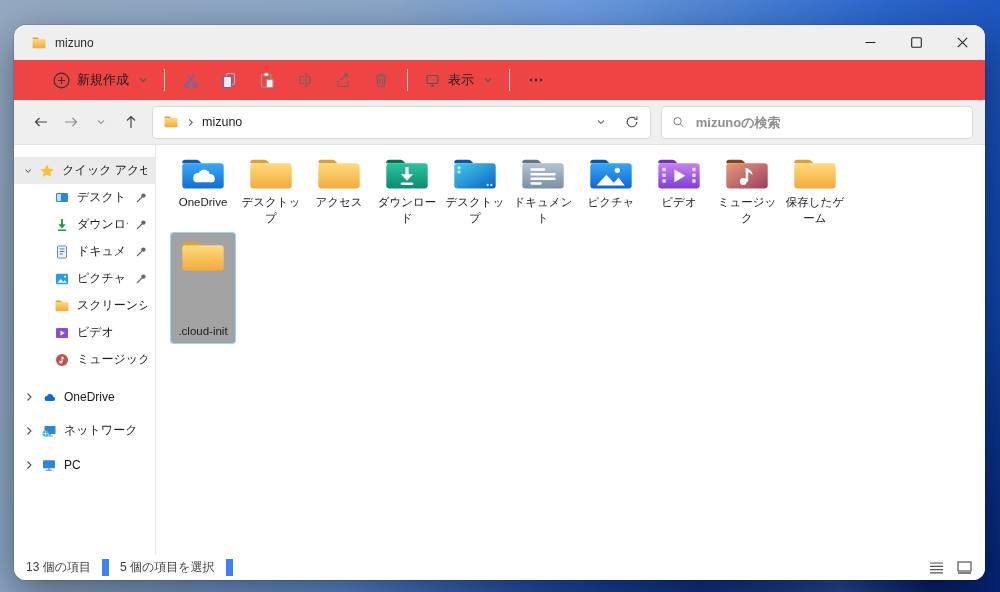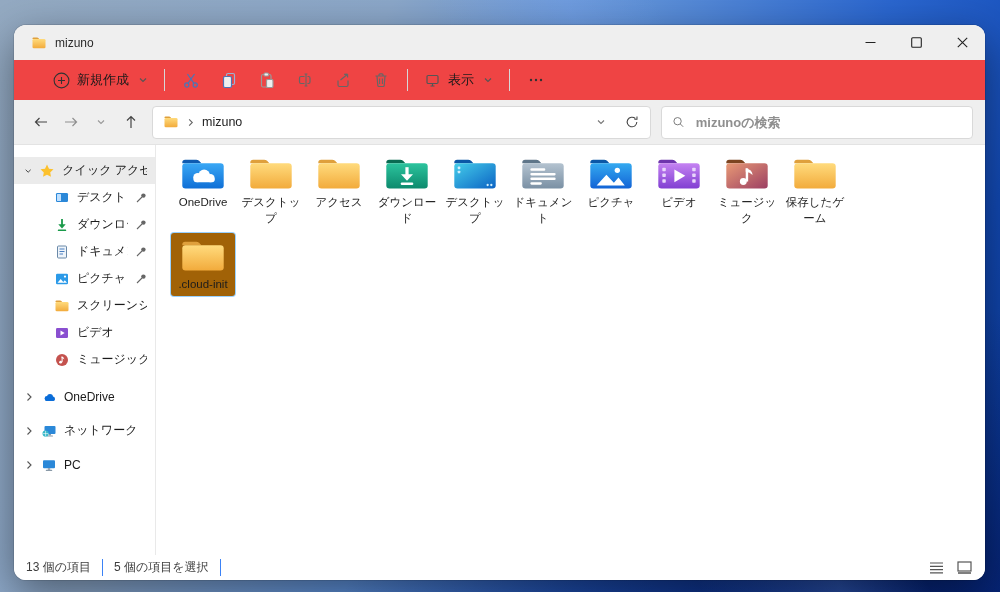--- a/index.html
+++ b/index.html
@@ -43,27 +43,27 @@
   .sidebar{width:141px;border-right:1px solid #e9e9e9;padding-top:12px;font-size:12px;color:#1a1a1a;flex:0 0 auto;}
   .srow{height:27px;display:flex;align-items:center;padding:0 8px 0 10px;gap:7px;}
   .srow.header{background:#ebebeb;}
   .srow.child{padding-left:40px;}
   .srow .lbl{white-space:nowrap;overflow:hidden;}
   .pin{margin-left:auto;flex:0 0 auto;}
   .drives{margin-top:10px;display:flex;flex-direction:column;gap:7px;}
   .content{flex:1;padding:6px 0 0 13px;min-width:0;}
   .filerow{display:flex;align-items:flex-start;}
   .file-item{width:64px;margin:0 2px;padding:4px 0 3px;border-radius:3px;display:flex;flex-direction:column;align-items:center;}
-  .file-item.selected{background:#a16207;box-shadow:0 0 0 1px #99d1ff;}
+  .file-item.selected{background:#a3a3a3;box-shadow:0 0 0 1px #99d1ff;gap:47px;}
   .ficon{width:46px;height:37px;flex:0 0 auto;}
   .flabel{font-size:11.5px;color:#1c1c1c;text-align:center;line-height:1.35;margin-top:3px;word-break:break-all;max-width:62px;}
   .filerow.second{margin-top:4px;}
   
   .statusbar{height:25px;display:flex;align-items:center;padding:0 10px 0 12px;font-size:12px;color:#3d3d3d;flex:0 0 auto;background:#fff;}
-  .st{padding:0 11px;border-right:1px solid #3b82f6;}
+  .st{padding:0 11px;border-right:7px solid #3b82f6;}
   .st:first-child{padding-left:0;}
   .stat-icons{margin-left:auto;display:flex;gap:6px;align-items:center;}
   .vbtn{width:22px;height:20px;display:flex;align-items:center;justify-content:center;border-radius:3px;}
   .micon{width:16px;height:16px;flex:0 0 auto;}
 </style>
 </head>
 <body>
 
 <svg width="0" height="0" style="position:absolute" aria-hidden="true">
   <defs>

